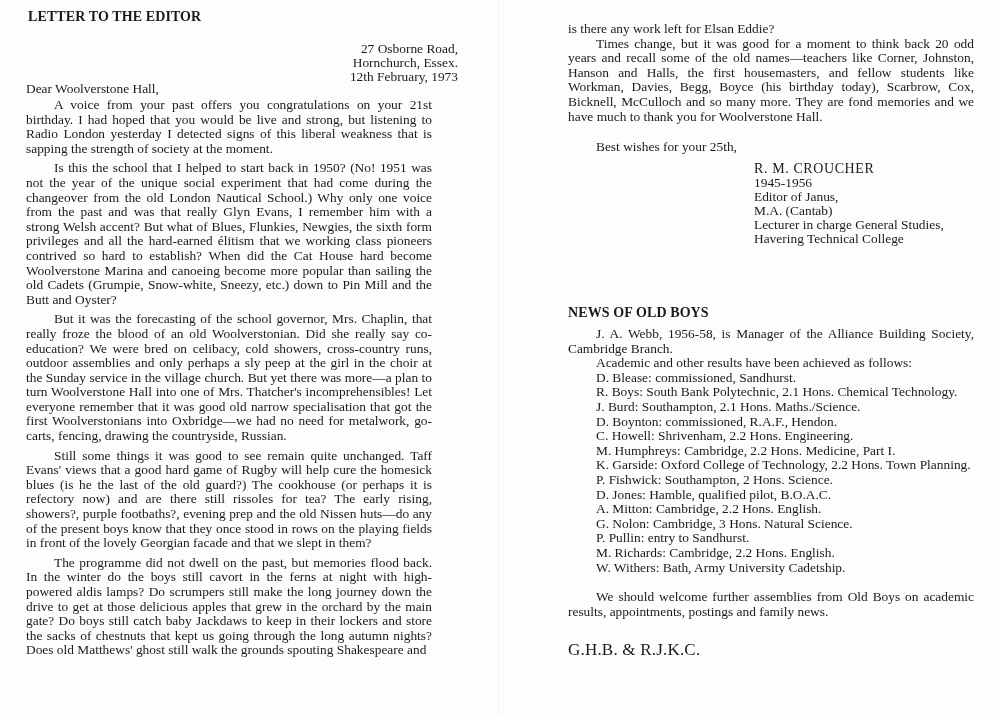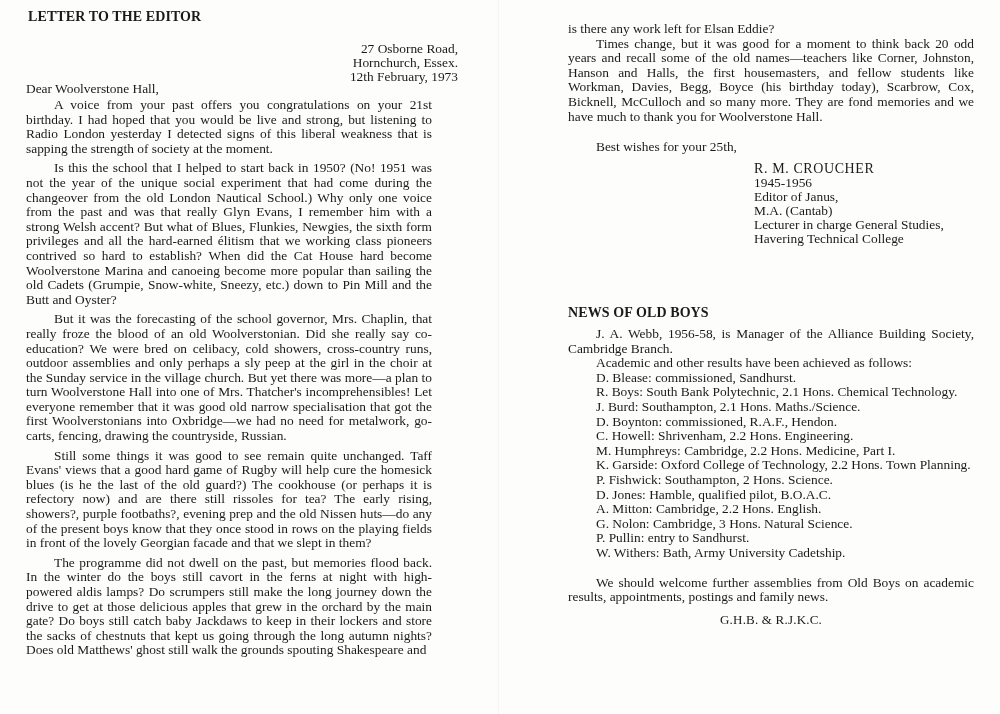--- a/index.html
+++ b/index.html
@@ -27,21 +27,21 @@
   .right .cont p.first { text-indent: 0; margin-bottom: 0; }
   .wish { position: absolute; top: 140px; left: 28px; }
   .sig { position: absolute; top: 162px; left: 186px; line-height: 14px; }
   .sig .name { letter-spacing: 0.6px; font-size: 14px; }
   .news-h { position: absolute; top: 306px; left: 0; }
   .news { position: absolute; top: 327px; left: 0; width: 406px; }
   .news p { margin-bottom: 0; }
   .list { margin-left: 28px; }
   .list .item { padding-left: 27px; text-indent: -27px; }
   .welcome { margin-top: 15px !important; }
-  .initials { text-align: center; font-size: 13px; margin-top: 8px; letter-spacing: 0.2px; }
+  .initials { text-align: left; font-size: 17px; margin-top: 24px; letter-spacing: 0.2px; }
   .gutter { position: absolute; left: 498px; top: 0; width: 1px; height: 714px; background: rgba(0,0,0,0.03); }
 </style>
 </head>
 <body>
 
 <div class="gutter"></div>
 
 <div class="col left">
   <h2>LETTER TO THE EDITOR</h2>
   <div class="addr">
@@ -84,18 +84,19 @@
       <div class="item">J. Burd: Southampton, 2.1 Hons. Maths./Science.</div>
       <div class="item">D. Boynton: commissioned, R.A.F., Hendon.</div>
       <div class="item">C. Howell: Shrivenham, 2.2 Hons. Engineering.</div>
       <div class="item">M. Humphreys: Cambridge, 2.2 Hons. Medicine, Part I.</div>
       <div class="item">K. Garside: Oxford College of Technology, 2.2 Hons. Town Planning.</div>
       <div class="item">P. Fishwick: Southampton, 2 Hons. Science.</div>
       <div class="item">D. Jones: Hamble, qualified pilot, B.O.A.C.</div>
       <div class="item">A. Mitton: Cambridge, 2.2 Hons. English.</div>
       <div class="item">G. Nolon: Cambridge, 3 Hons. Natural Science.</div>
       <div class="item">P. Pullin: entry to Sandhurst.</div>
+      <div class="item">M. Richards: Cambridge, 2.2 Hons. English.</div>
       <div class="item">W. Withers: Bath, Army University Cadetship.</div>
     </div>
     <p class="welcome">We should welcome further assemblies from Old Boys on academic results, appointments, postings and family news.</p>
     <div class="initials">G.H.B. &amp; R.J.K.C.</div>
   </div>
 </div>
 
 </body></html>

